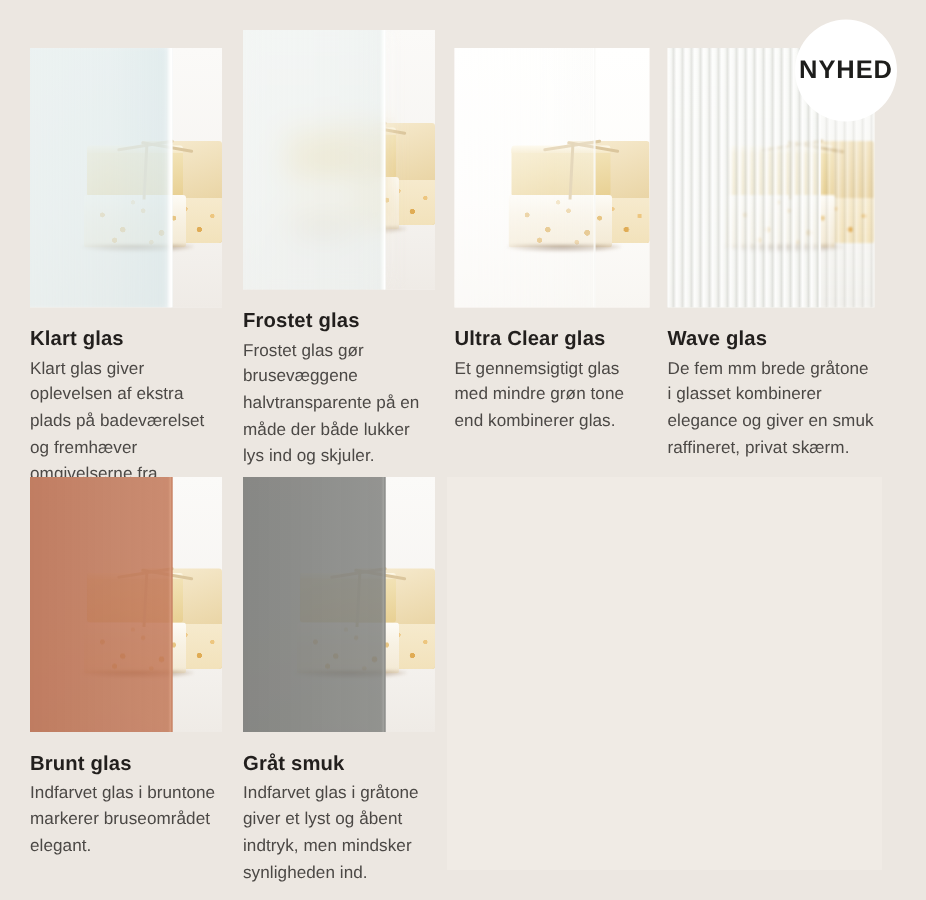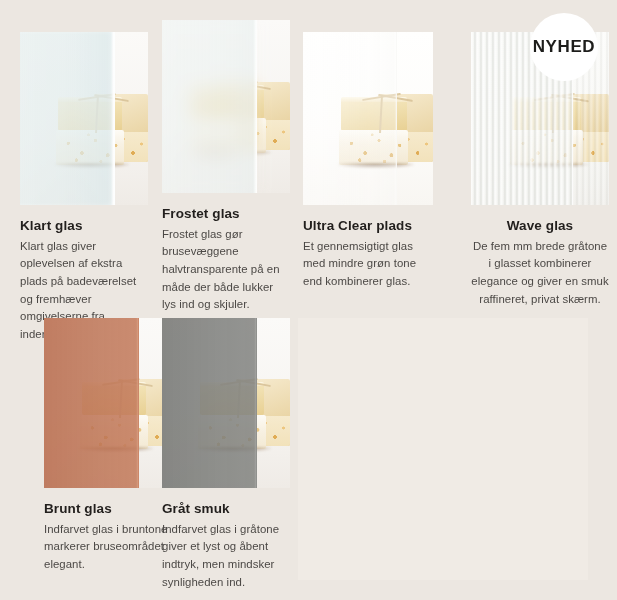--- a/index.html
+++ b/index.html
@@ -367,25 +367,25 @@
           <div class="bar-top-edge"></div>
           <div class="bar-bottom"></div>
           <div class="twine2"></div>
           <div class="twine3"></div>
           <div class="twine"></div>
           <div class="shadow"></div>
         </div>
       </div>
       <div class="pane pane-ultra"></div>
     </div>
-    <h3>Ultra Clear plads</h3>
+    <h3>Ultra Clear glas</h3>
     <p>Et gennemsigtigt glas med mindre grøn tone end kombinerer glas.</p>
   </div>
 
-  <div class="card" style="left:471px; top:32px; width:138px;text-align:center;">
+  <div class="card" style="left:445px; top:32px; width:138px;">
     <div class="thumb" style="width:138px; height:173px; background:#f7f7f4;">
       <div class="scene wave-stretch" style="background:linear-gradient(180deg,#fcfcfa 0%,#f7f7f4 60%,#f0efeb 100%);">
         <div class="soap-wrap">
           <div class="bar-back"></div>
           <div class="bar-back-speck"></div>
           <div class="bar-top"></div>
           <div class="bar-top-edge"></div>
           <div class="bar-bottom"></div>
           <div class="twine2"></div>
           <div class="twine3"></div>
@@ -393,21 +393,21 @@
           <div class="shadow"></div>
         </div>
       </div>
       <div class="pane pane-wave"></div>
       <div class="wave-ribs"></div>
     </div>
     <h3>Wave glas</h3>
     <p>De fem mm brede gråtone i glasset kombinerer elegance og giver en smuk raffineret, privat skærm.</p>
   </div>
 
-  <div class="card" style="left:20px; top:318px; width:128px;margin-left:24px;">
+  <div class="card" style="left:20px; top:318px; width:128px;">
     <div class="thumb" style="width:128px; height:170px;">
       <div class="scene">
         <div class="soap-wrap">
           <div class="bar-back"></div>
           <div class="bar-back-speck"></div>
           <div class="bar-top"></div>
           <div class="bar-top-edge"></div>
           <div class="bar-bottom"></div>
           <div class="twine2"></div>
           <div class="twine3"></div>

